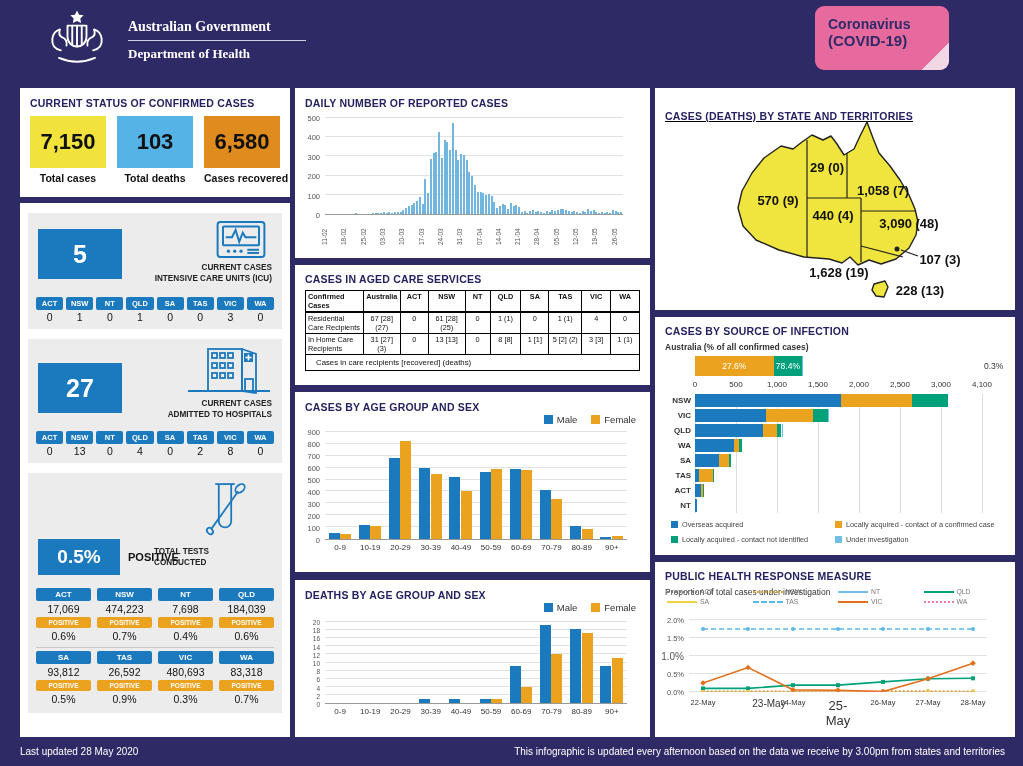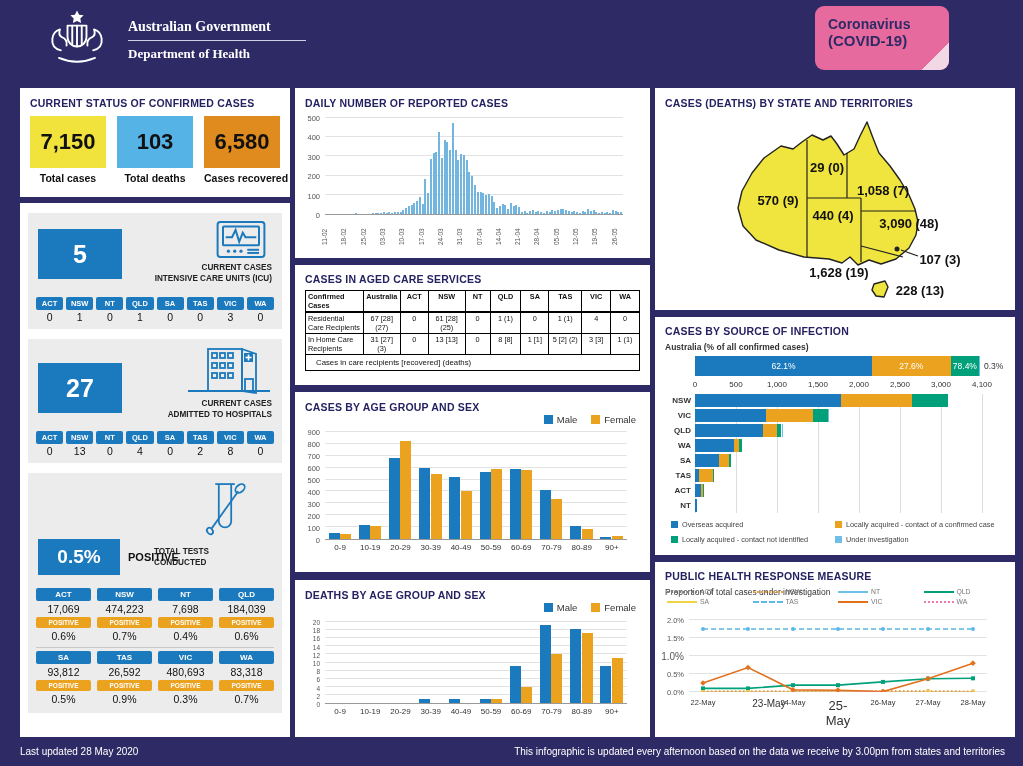--- a/index.html
+++ b/index.html
@@ -72,21 +72,21 @@
   .chart-legend span.item { margin-left:14px; }
 
   
   #aged-table { width:100%; border-collapse:collapse; margin-top:5px; table-layout:fixed; }
   #aged-table th, #aged-table td { border:1px solid #000; font-size:7.3px; color:#111; padding:1px 2px; text-align:center; vertical-align:top; }
   #aged-table th { border-bottom:2px solid #000; }
   #aged-table th:first-child, #aged-table td.rowhead { text-align:left; }
   #aged-foot { border:1px solid #000; border-top:none; font-size:7.8px; padding:3px 2px 3px 10px; color:#111; text-align:left; }
 
   
-  #p-map { left:655px; top:88px; width:360px; height:222px; padding:9px 10px; }
+  #p-map { left:655px; top:88px; width:360px; height:222px; padding:22px 10px;text-decoration:underline; }
   #p-source { left:655px; top:317px; width:360px; height:238px; padding:8px 10px; }
   #p-resp { left:655px; top:562px; width:360px; height:175px; padding:8px 10px; }
 
   #map-svg { position:absolute; left:0; top:0; }
   #src-subtitle, #resp-subtitle { font-size:8.5px; color:#333; margin-top:5px; }
   #src-subtitle { font-weight:bold; }
   #aus-bar-row { position:absolute; left:40px; top:39px; right:10px; height:20px; display:flex; align-items:center; }
   #aus-bar { height:20px; display:flex; width:285px; }
   .aus-seg { height:100%; display:flex; align-items:center; justify-content:center;
              color:#fff; font-size:8.5px; overflow:hidden; white-space:nowrap; }
@@ -684,21 +684,20 @@
         <text x="265" y="207">228 (13)</text>
       </g>
   </svg>
 </div>
 
 <div class="panel" id="p-source">
   <div class="ptitle" id="src-title">CASES BY SOURCE OF INFECTION</div>
   <div id="src-subtitle">Australia (% of all confirmed cases)</div>
   <div id="aus-bar-row">
     <div id="aus-bar">
-        <div class="aus-seg" style="width: 62.1%; background: rgb(27, 121, 189);">62.1%</div>
         <div class="aus-seg" style="width: 27.6%; background: rgb(234, 162, 31);">27.6%</div>
         <div class="aus-seg" style="width: 10%; background: rgb(0, 161, 122);">78.4%</div>
         <div class="aus-seg" style="width: 0.3%; background: rgb(111, 192, 231);"></div>
       </div>
       <span id="aus-out">0.3%</span>
   </div>
   <div id="src-xticks">
       <div style="left: 0px;">0</div>
       <div style="left: 41px;">500</div>
       <div style="left: 82px;">1,000</div>

